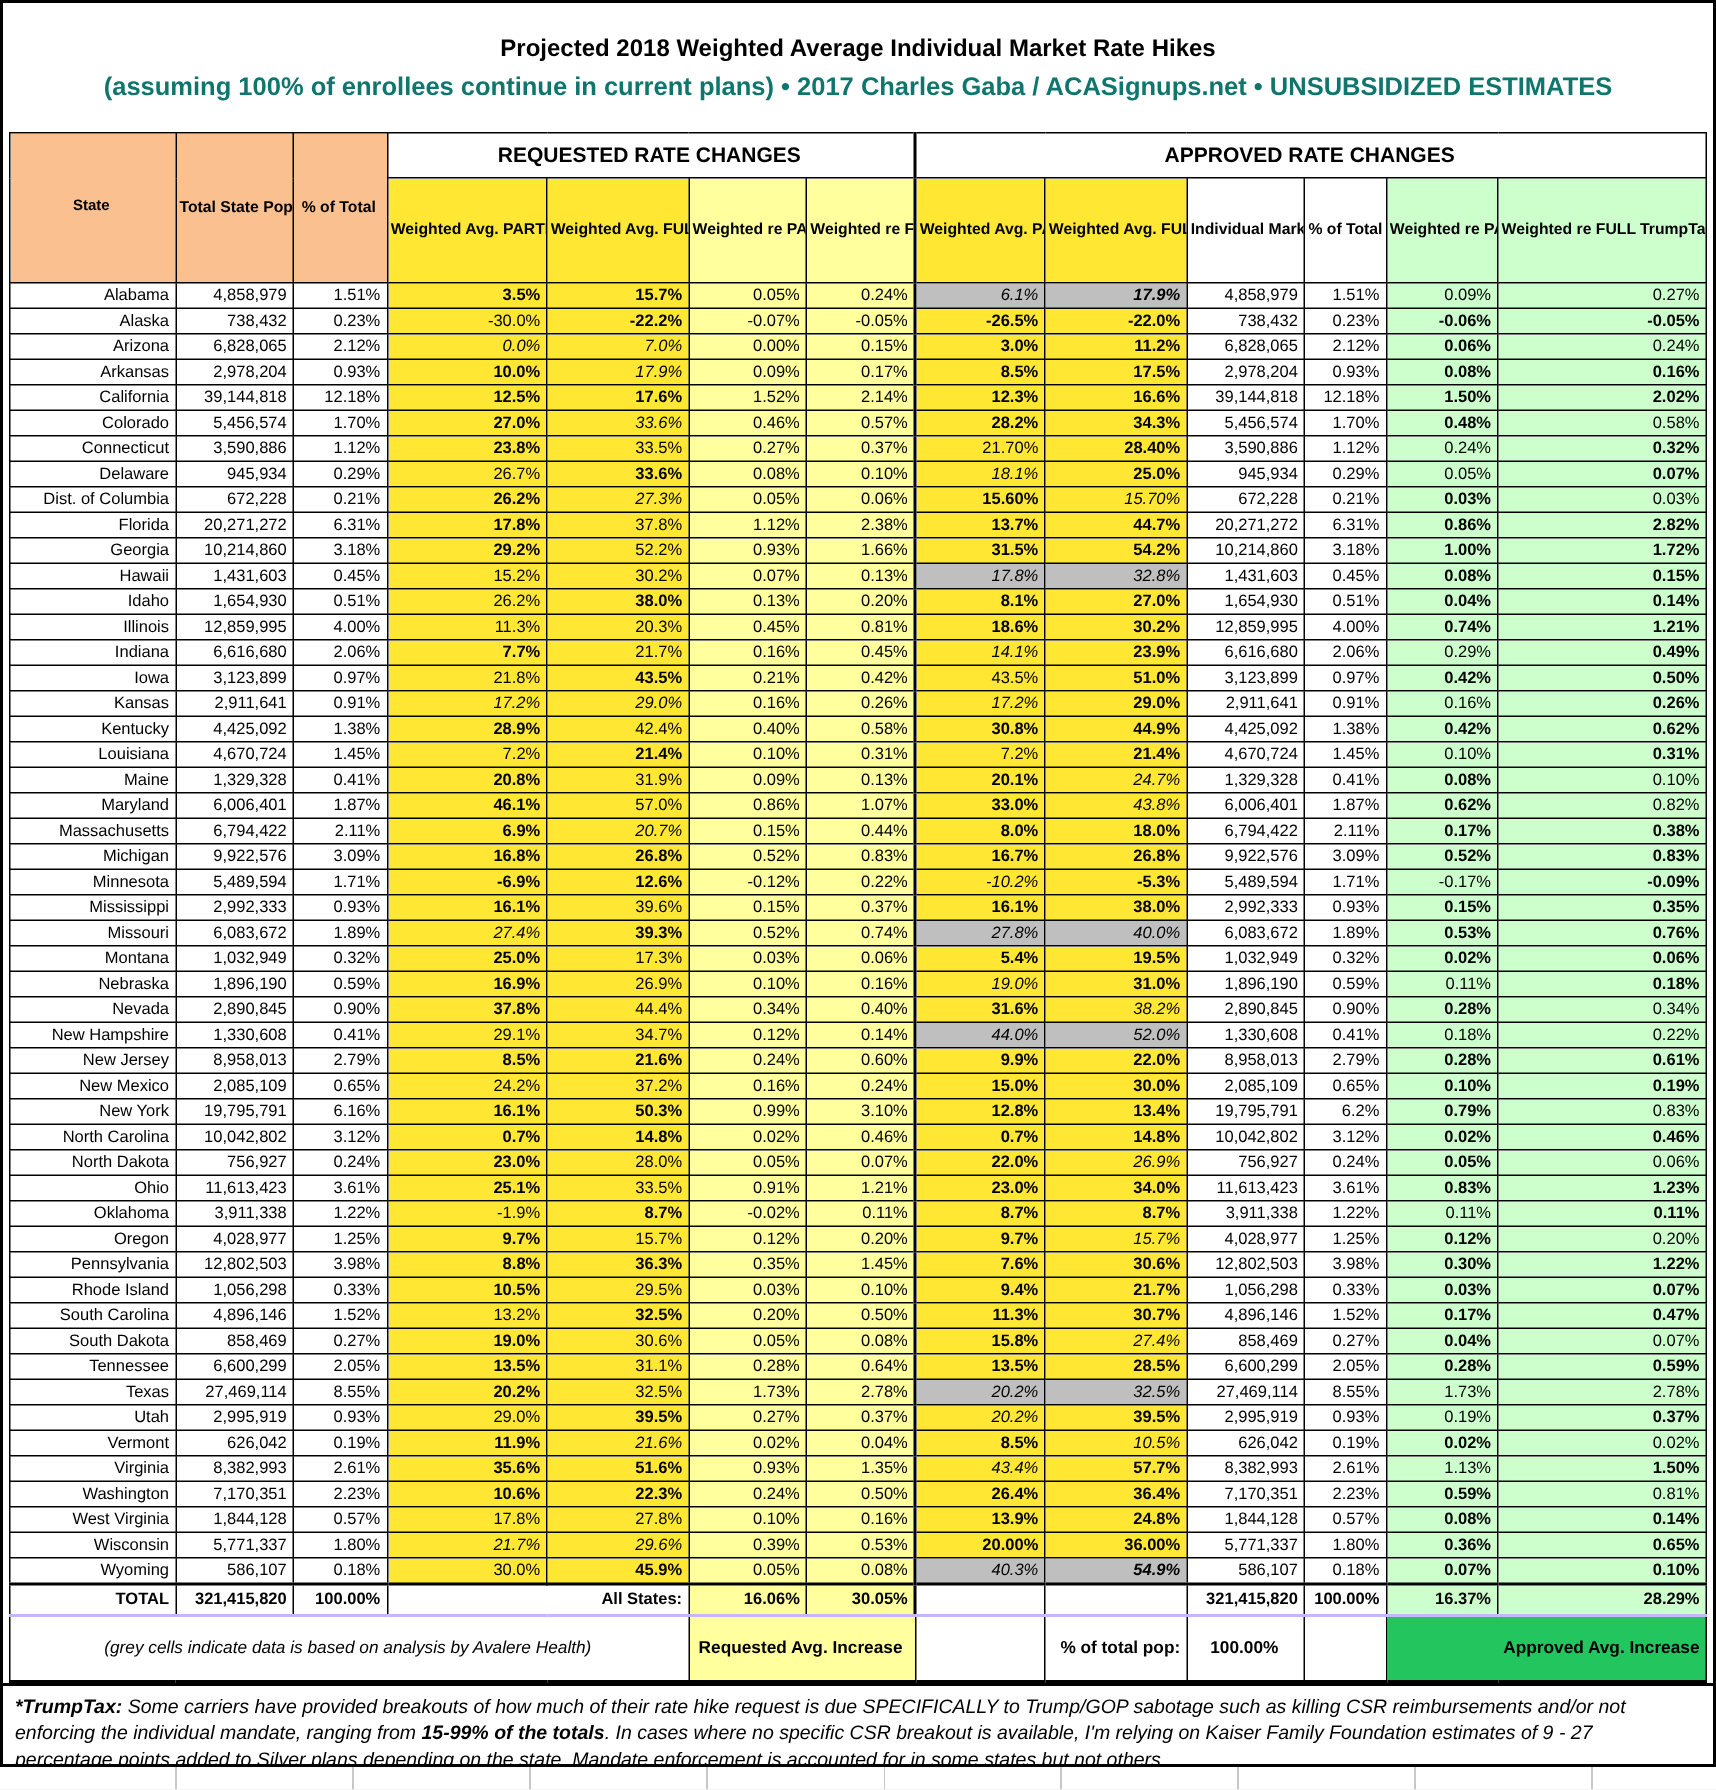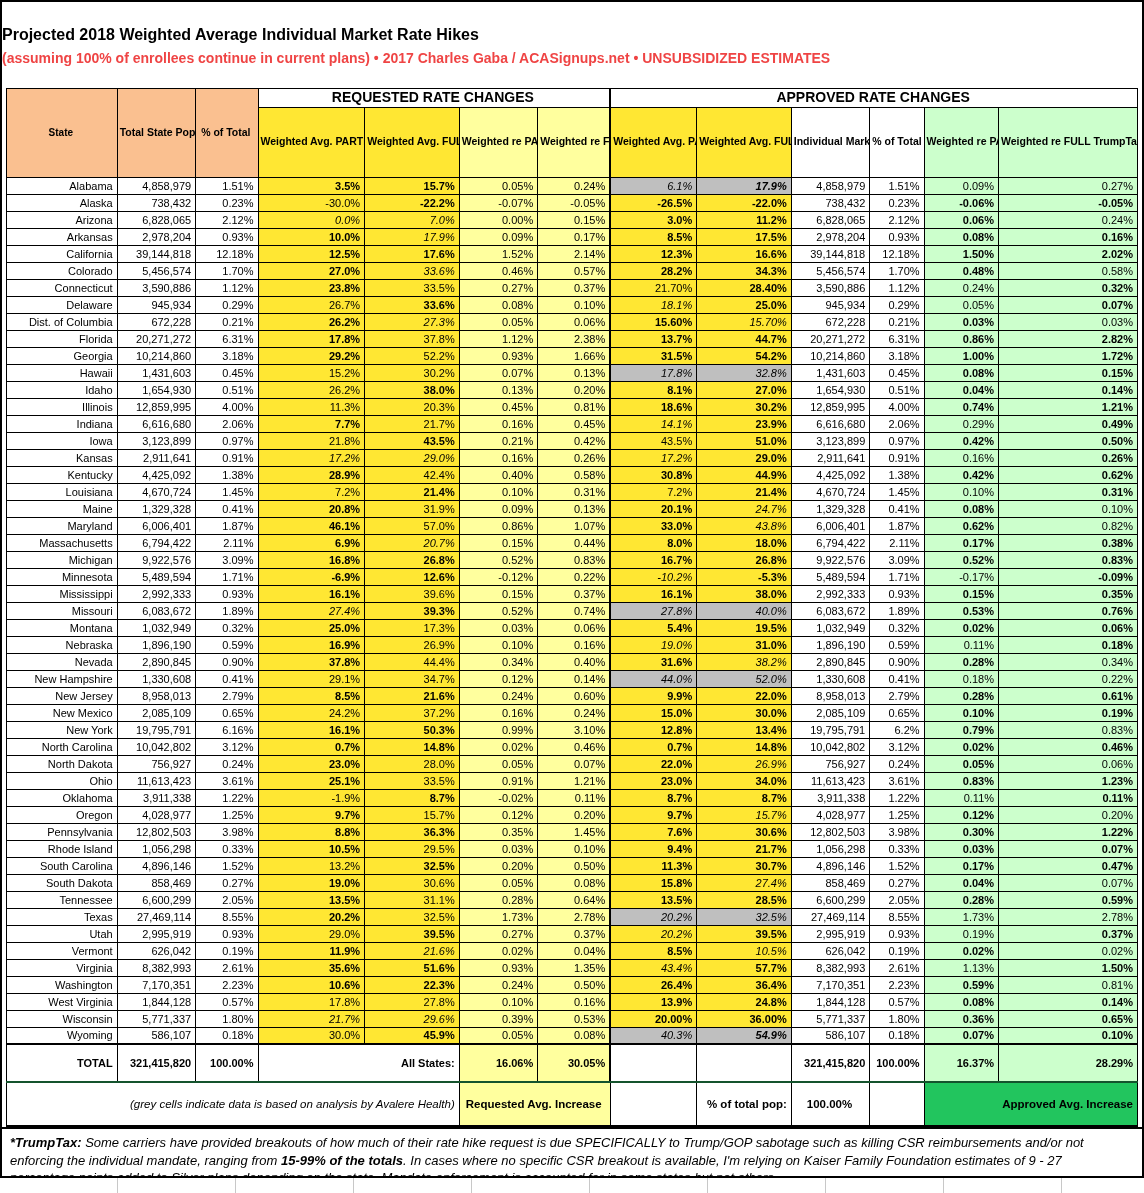--- a/index.html
+++ b/index.html
@@ -1,56 +1,56 @@
 <!DOCTYPE html>
 <html><head>
 <meta charset="utf-8">
 <style>
   html,body{margin:0;padding:0;background:#e8e8e8;font-family:"Liberation Sans",sans-serif;}
   .sheet-wrap{width:1144px;height:1193px;background:#fff;position:relative;box-sizing:border-box;}
   .sheet{position:absolute;left:0;top:0;width:1144px;height:1178px;box-sizing:border-box;
          border:2px solid #000;background:#fff;overflow:hidden;}
   .gridline-strip{position:absolute;left:0;top:1178px;width:1144px;height:15px;background:#fff;
          background-image:repeating-linear-gradient(90deg,transparent 0 117px,#c8c8c8 117px 118px);}
-  .title-block{height:86px;display:flex;flex-direction:column;justify-content:center;align-items:flex-start;
+  .title-block{height:86px;display:flex;flex-direction:column;justify-content:center;align-items:center;
          padding-top:2px;box-sizing:border-box;}
   .title-line1{font-size:16px;font-weight:bold;color:#000;}
-  .title-line2{font-size:14px;font-weight:bold;color:#ef4444;margin-top:6px;}
+  .title-line2{font-size:17px;font-weight:bold;color:#0f766e;margin-top:6px;}
   table.rates{border-collapse:collapse;table-layout:fixed;width:1132px;margin-left:4px;
          font-size:11px;color:#000;}
   table.rates th,table.rates td{border:1px solid #000;padding:0 4px 0 2px;overflow:hidden;
          white-space:nowrap;box-sizing:border-box;}
   
   thead th{text-align:center;font-weight:bold;white-space:normal;line-height:1.25;}
-  .gh{font-size:14px;height:18px;background:#fff;border-bottom:2px solid #000;border-top:2px solid #000;}
+  .gh{font-size:14px;height:30px;background:#fff;border-bottom:2px solid #000;border-top:2px solid #000;}
   .colhead{font-size:10.5px;height:70px;border-bottom:2px solid #000;}
   .peach{background:#FAC090;}
   .yellow{background:#FFE733;}
   .paleyellow{background:#FFFF9E;}
   .green{background:#CCFFCC;}
   .whitebg{background:#FFFFFF;}
   th.statehead{font-size:10px;}
   
   tbody td{height:17px;text-align:right;}
   td.c0{background:#fff;}
   td.c1,td.c2,td.c9,td.c10{background:#fff;}
   td.c3,td.c4,td.c7,td.c8{background:#FFE733;}
   td.c5,td.c6{background:#FFFF9E;}
   td.c11,td.c12{background:#CCFFCC;}
   td.grey{background:#BFBFBF;}
   td.bold{font-weight:bold;}
   td.ital{font-style:italic;}
   .sep-left{border-left:2px solid #000 !important;}
   
-  tr.total-row td{height:38px;font-weight:bold;border-top:2px solid #000;border-bottom:2px solid #14532d;text-align:right;}
+  tr.total-row td{height:21px;font-weight:bold;border-top:2px solid #000;border-bottom:2px solid #c4b5fd;text-align:right;}
   tr.total-row td.allstates{background:#fff;}
   tr.total-row td.blank{background:#fff;}
   
   tr.footer-row td{height:44px;border-bottom:2px solid #000;}
-  td.grey-note{font-style:italic;text-align:right;font-size:11.5px;background:#fff;margin-top:28px;}
+  td.grey-note{font-style:italic;text-align:center;font-size:11.5px;background:#fff;margin-top:28px;}
   td.req-avg{background:#FFFF9E;font-weight:bold;text-align:center;white-space:normal;font-size:11.5px;border-left:2px solid #000;border-right:2px solid #000;}
   td.pct-pop-label{font-weight:bold;text-align:right;background:#fff;font-size:11.5px;}
   td.pct-pop-value{font-weight:bold;text-align:center;background:#fff;font-size:11.5px;}
   td.app-avg{background:#22c55e;font-weight:bold;text-align:right;font-size:11.5px;border-left:2px solid #000;}
   
   .footnote{margin:0;border-top:2px solid #000;padding:5px 24px 4px 8px;font-size:13px;
          font-style:italic;line-height:1.35;color:#000;}
   .footnote .fb{font-weight:bold;}
 </style>
 </head>

